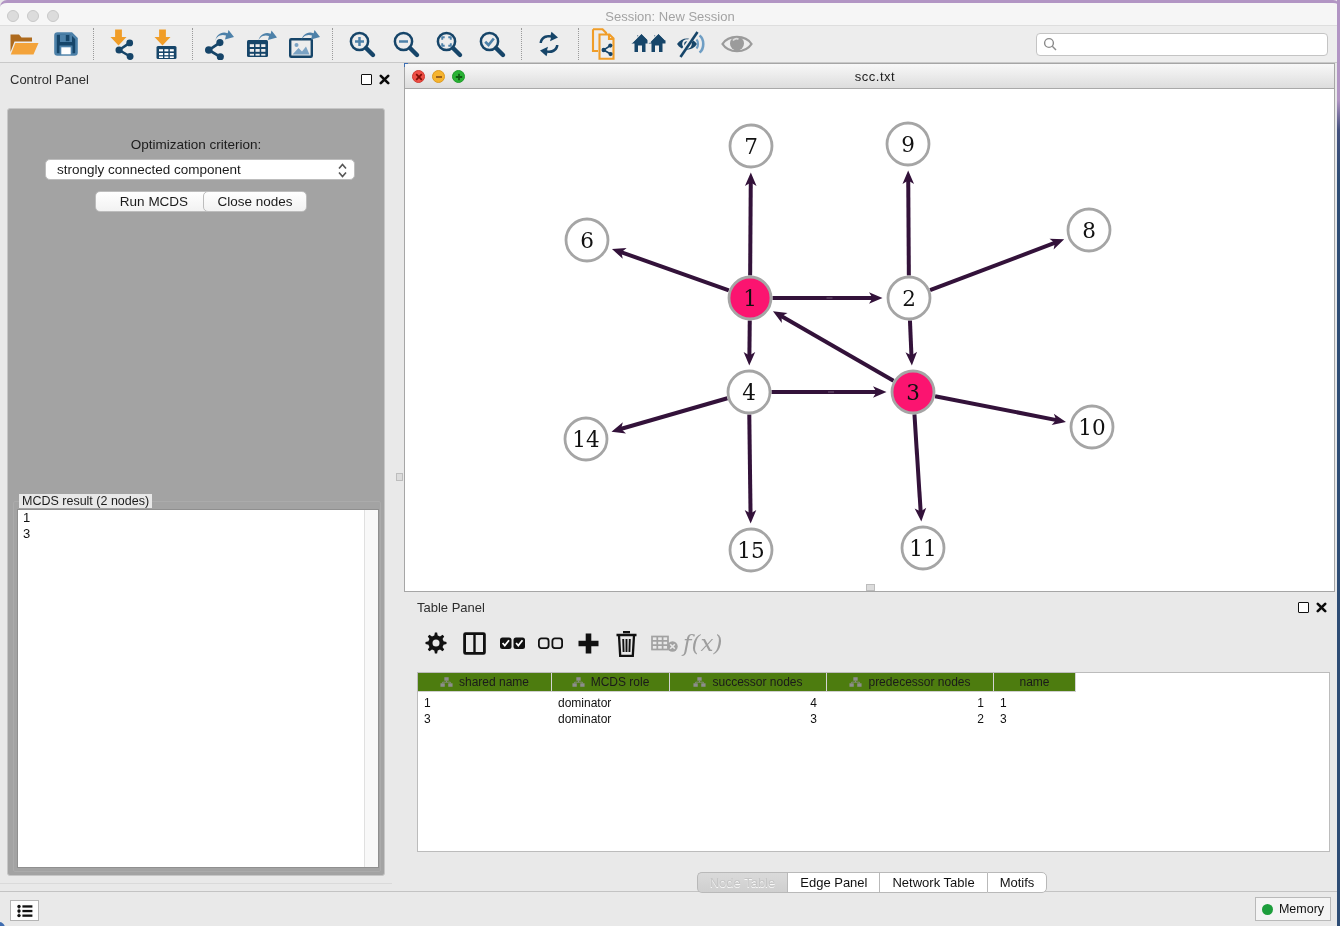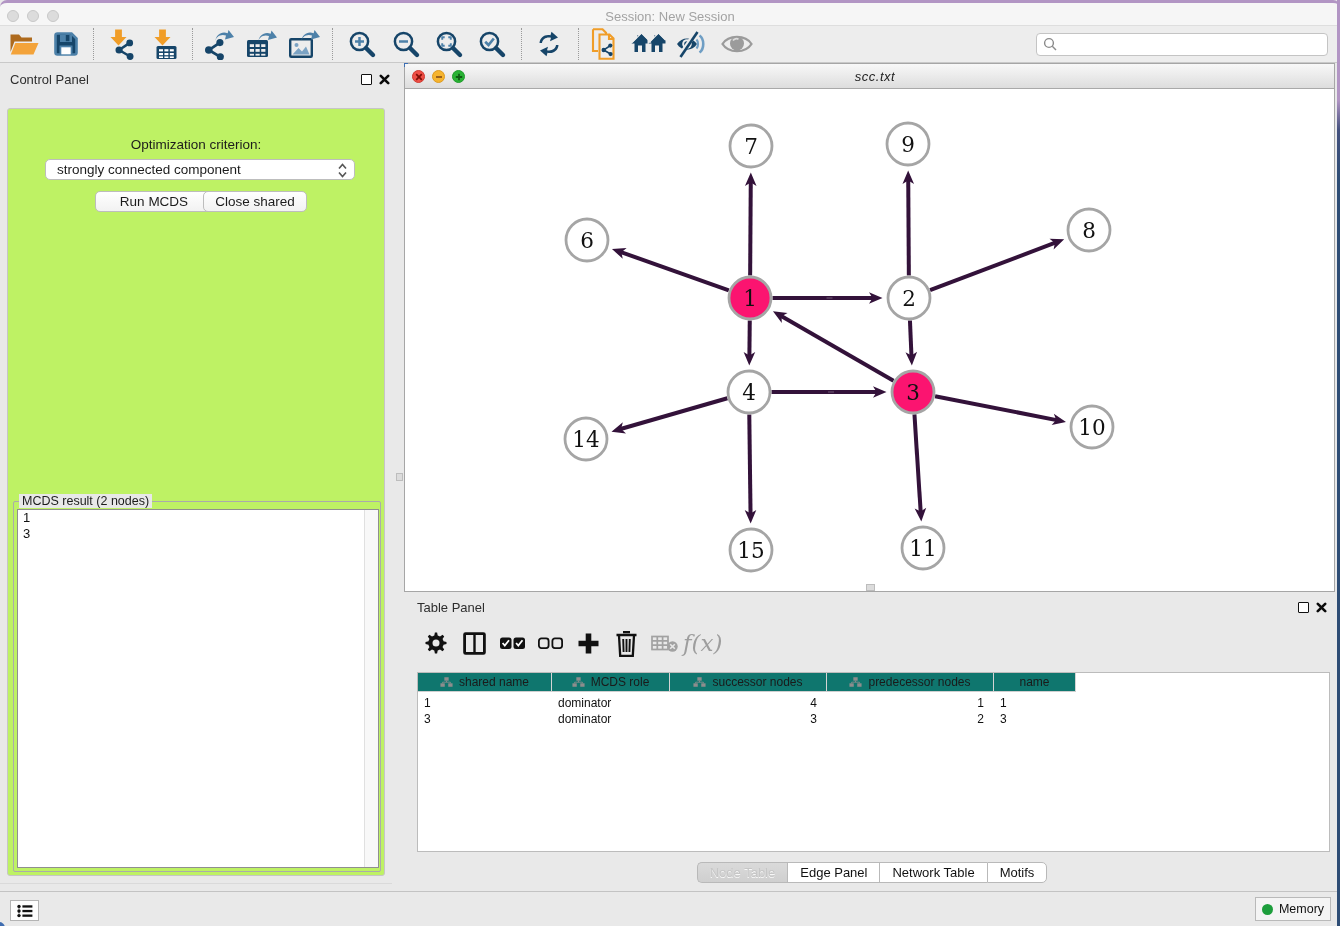--- a/index.html
+++ b/index.html
@@ -43,59 +43,59 @@
 .close-x { display:flex; align-items:center; }
 
 .tabstrip { display:flex; justify-content:center; position:relative; z-index:2; margin-top:9px; }
 #cp-tabs { padding-left:12px; }
 #tp-tabs .tab { padding:3px 12px 3px; }
 .tab { font-size:13px; color:#111; background:#fff; border:1px solid #b9b9b9; border-right:none; padding:3px 10.5px 3px; line-height:13px; }
 .tab:first-child { border-radius:5px 0 0 5px; }
 .tab:last-child { border-radius:0 5px 5px 0; border-right:1px solid #b9b9b9; }
 .tab.selected { background:linear-gradient(#dadada,#cfcfcf); color:#c6c6c6; text-shadow:0 1px 0 #f8f8f8; }
 
-.tabpane { position:absolute; background:#bef264; border:1px solid #c6c6c6; border-radius:3px; }
+.tabpane { position:absolute; background:#a3a3a3; border:1px solid #c6c6c6; border-radius:3px; }
 #cp-pane { left:7px; top:45px; width:378px; height:768px; }
 
 #opt-label { left:0; top:28px; width:100%; text-align:center; font-size:13.5px; color:#1c1c1c; }
 #opt-select { left:37px; top:50px; width:310px; height:21px; background:#fff; border:1px solid #bdbdbd; border-radius:5px; display:flex; align-items:center; font-size:13.5px; color:#1c1c1c; padding-left:11px; }
 #opt-select .updown { position:absolute; right:7px; top:3px; }
 .mac-btn { position:absolute; height:21px; background:linear-gradient(#ffffff,#f2f2f2); border:1px solid #bdbdbd; border-radius:5px; font-size:13.5px; color:#1c1c1c; display:flex; align-items:center; justify-content:center; }
 
 #mcds-fieldset { left:5px; top:392px; width:368px; height:371px; border:1px solid #ababab; border-radius:2px; }
 #mcds-legend { position:absolute; left:5px; top:-8px; background:#e8e8e8; padding:0 3px; font-size:12.5px; color:#1c1c1c; }
 #mcds-list { position:absolute; left:3px; top:7px; width:362px; height:359px; background:#fff; border:1px solid #8f8f8f; font-size:13px; color:#111; }
 #mcds-list .line { padding:0 0 0 5px; line-height:16px; }
 #mcds-scroll { position:absolute; right:0px; top:0px; width:14px; height:357px; background:#f8f8f8; border-left:1px solid #e0e0e0; }
 
 
 #v-grip { left:396px; top:473px; width:7px; height:8px; background:#dcdcdc; border:1px solid #bdbdbd; }
 
 
 #net-frame { left:404px; top:63px; width:931px; height:529px; border:1px solid #a6a6a6; background:#fff; }
 #net-frame .corner { position:absolute; width:4px; height:4px; background:#3d6fb4; }
-#net-title-bar { position:absolute; left:0; top:0; width:100%; height:25px; background:linear-gradient(#f8f8f8,#dddddd); border-bottom:1px solid #a9a9a9;font-style:italic; }
+#net-title-bar { position:absolute; left:0; top:0; width:100%; height:25px; background:linear-gradient(#f8f8f8,#dddddd); border-bottom:1px solid #a9a9a9; }
 #net-title { position:absolute; width:100%; top:5px; padding-left:11px; text-align:center; font-size:13px; color:#1d1d1d; letter-spacing:0.5px; }
 .mac-circle { position:absolute; top:6px; width:13px; height:13px; border-radius:50%; display:flex; align-items:center; justify-content:center; }
 #net-canvas { position:absolute; left:0; top:25px; width:929px; height:502px; background:#fff; }
 
 
 #h-grip { left:866px; top:584px; width:9px; height:7px; background:#dcdcdc; border:1px solid #bdbdbd; }
 
 
 #table-panel { left:404px; top:597px; width:936px; height:296px; background:#e9e9e9; }
 #tp-toolbar { position:absolute; left:13px; top:28px; height:40px; display:flex; align-items:flex-start; }
 .tp-btn { width:38px; height:36px; display:flex; align-items:center; justify-content:center; }
 #tp-table { position:absolute; left:13px; top:75px; width:913px; height:180px; background:#fff; border:1px solid #bcbcbc; }
-#tp-header { position:absolute; left:0; top:0; height:19px; display:flex; background:#0f766e; border-bottom:1px solid #cfcfcf; }
+#tp-header { position:absolute; left:0; top:0; height:19px; display:flex; background:#4d7c0f; border-bottom:1px solid #cfcfcf; }
 .th { display:flex; align-items:center; justify-content:center; gap:6px; font-size:12px; color:#1a1a1a; border-right:1px solid #d4d4d4; position:relative; }
 .tr { position:absolute; left:0; display:flex; height:16px; font-size:12px; color:#111; }
 .td { padding:1px 10px 0 6px; }
 .td.num { text-align:right; }
-#tp-tabs { position:absolute; left:0; top:259px; width:100%; display:flex; justify-content:center; margin-top:6px; }
+#tp-tabs { position:absolute; left:0; top:259px; width:100%; display:flex; justify-content:center; margin-top:16px; }
 
 
 #statusbar { left:0; top:891px; width:1340px; height:35px; background:#e9e9e9; border-top:1px solid #c3c3c3; }
 #list-btn { position:absolute; left:10px; top:8px; width:29px; height:21px; background:#fdfdfd; border:1px solid #b4b4b4; display:flex; align-items:center; justify-content:center; }
 #memory-btn { position:absolute; right:9px; top:5px; width:76px; height:24px; background:#f4f4f4; border:1px solid #b9b9b9; display:flex; align-items:center; justify-content:center; gap:6px; font-size:12.5px; color:#111; }
 #memory-dot { width:11px; height:11px; border-radius:50%; background:#1d9e3c; }
 #corner-blue { position:absolute; left:-7px; top:922px; width:12px; height:12px; border-radius:50%; background:#3f6db0; }
 #right-edge { position:absolute; right:0; top:0; width:3px; height:926px; background:linear-gradient(#b295c4 0px, #b295c4 100px, #44517e 130px, #2e4d75 180px, #2e4d75 100%); }
 svg { display:block; }
 </style>
@@ -349,21 +349,21 @@
     <div id="opt-select" class="abs">
       <span>strongly connected component</span>
       <span class="updown">
           <svg width="9" height="15" viewBox="0 0 9 15">
             <path d="M1 5.5 L4.5 1.5 L8 5.5" fill="none" stroke="#555" stroke-width="1.6"></path>
             <path d="M1 9.5 L4.5 13.5 L8 9.5" fill="none" stroke="#555" stroke-width="1.6"></path>
           </svg>
         </span>
     </div>
     <button class="mac-btn" id="run-btn" style="left:87px;top:82px;width:118px;">Run MCDS</button>
-    <button class="mac-btn" id="closep-btn" style="left:195px;top:82px;width:104px;">Close shared</button>
+    <button class="mac-btn" id="closep-btn" style="left:195px;top:82px;width:104px;">Close nodes</button>
     <div id="mcds-fieldset" class="abs">
       <span id="mcds-legend">MCDS result (2 nodes)</span>
       <div id="mcds-list">
         <div id="mcds-lines">
             <div class="line">1</div>
             <div class="line">3</div>
           </div>
         <div id="mcds-scroll"></div>
       </div>
     </div>

